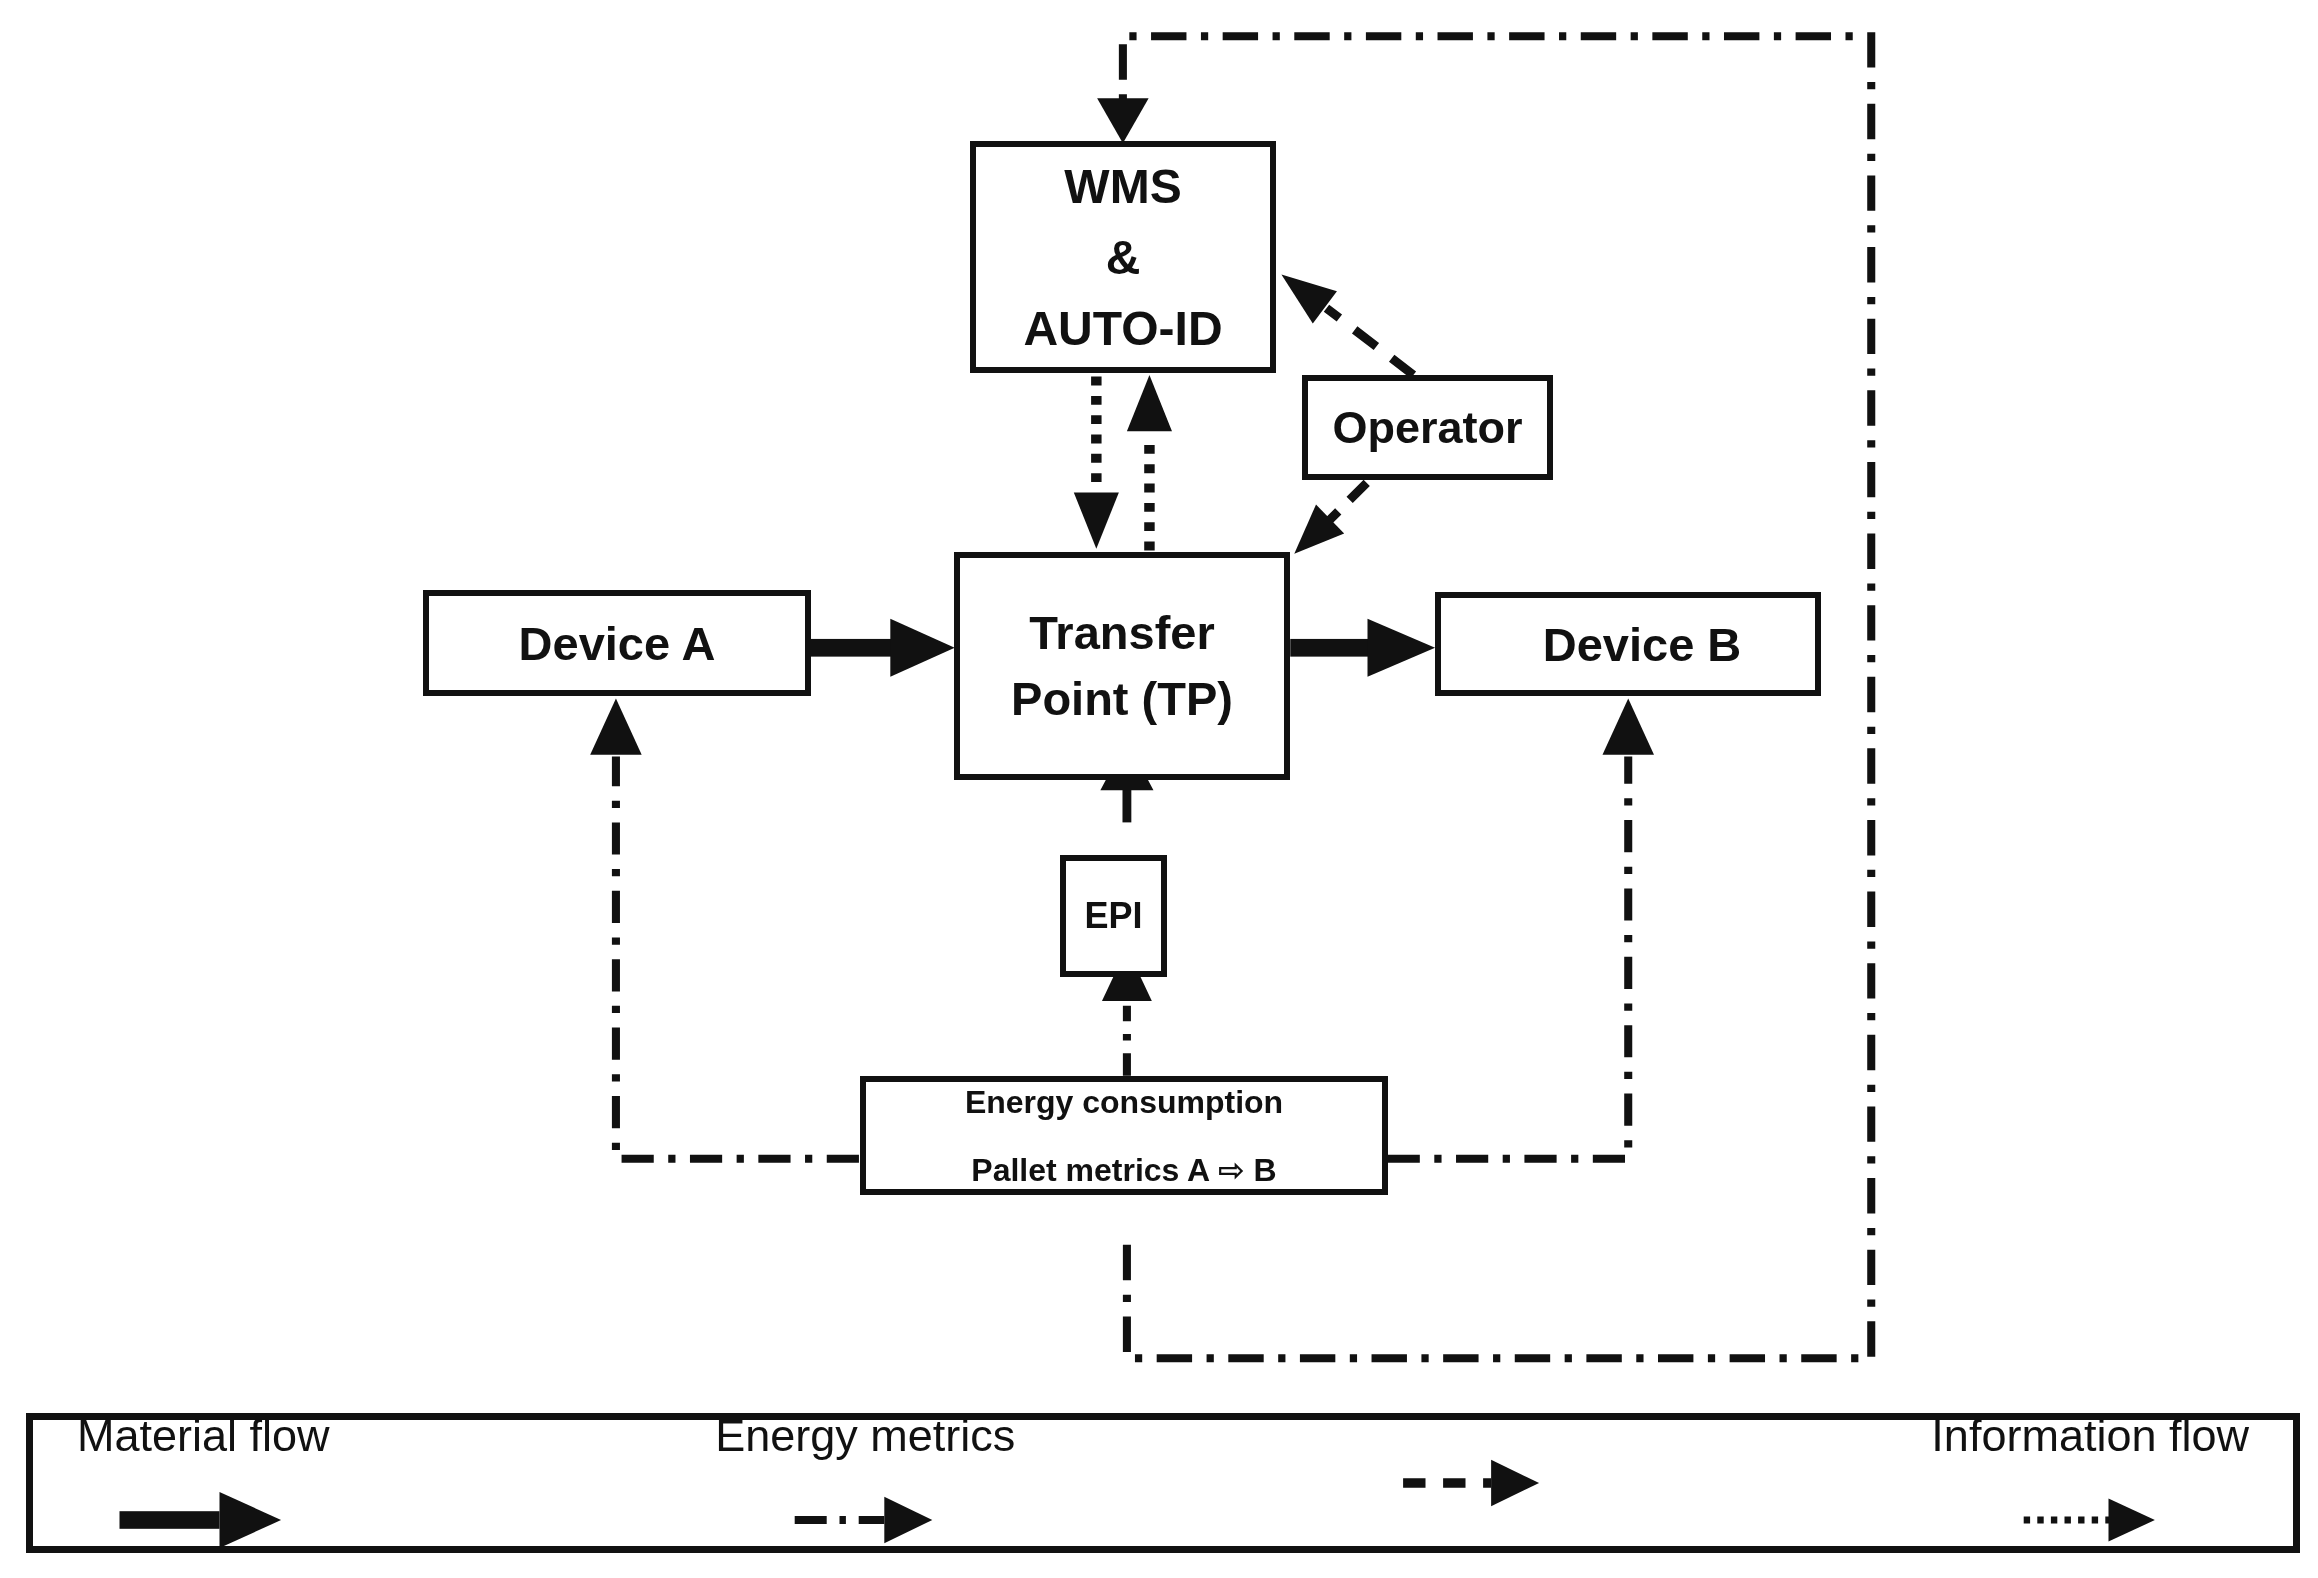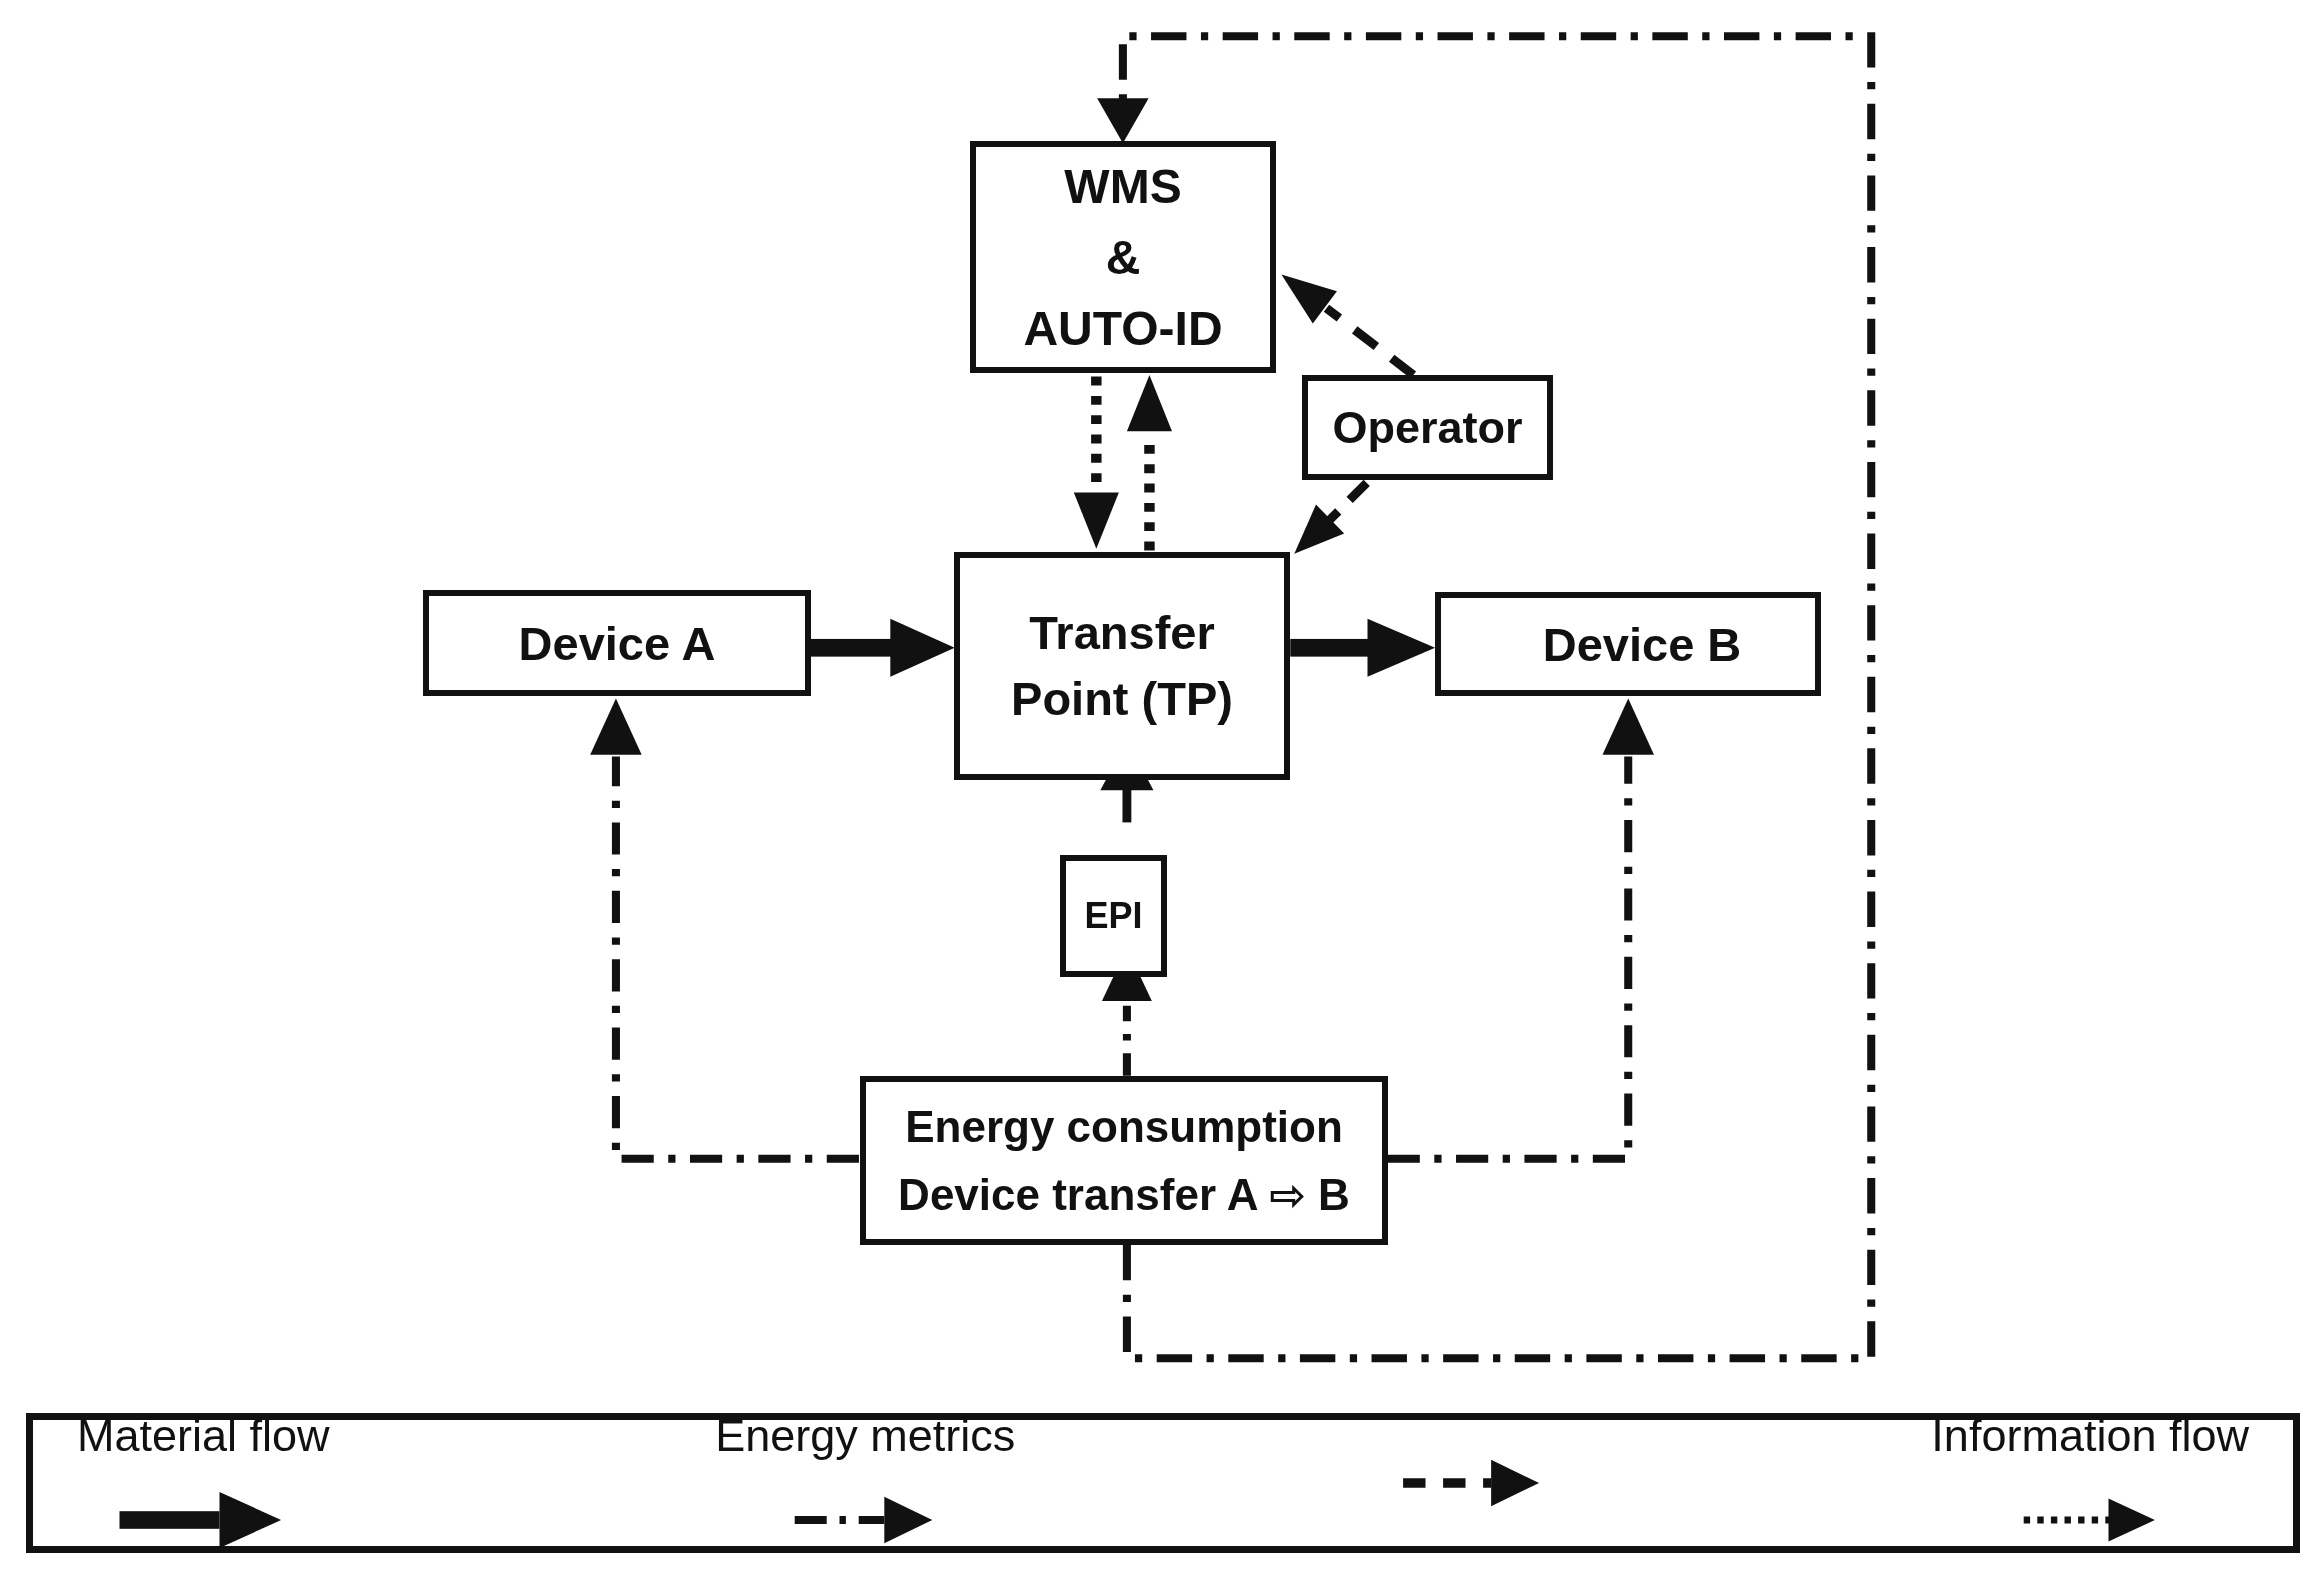--- a/index.html
+++ b/index.html
@@ -10,21 +10,21 @@
   .box{position:absolute;background:#fff;border:6.4px solid #111;box-sizing:border-box;
        display:flex;flex-direction:column;align-items:center;justify-content:center;
        text-align:center;font-weight:bold;color:#111;}
   .box .ln{white-space:nowrap;}
   .wms{left:970px;top:141px;width:306px;height:232px;font-size:48px;line-height:71px;}
   .operator{left:1302px;top:375px;width:251px;height:105px;font-size:45px;}
   .tp{left:954px;top:552px;width:336px;height:228px;font-size:47px;line-height:66px;}
   .deviceA{left:423px;top:590px;width:388px;height:106px;font-size:47px;}
   .deviceB{left:1435px;top:592px;width:386px;height:104px;font-size:47px;padding-left:28px;}
   .epi{left:1060px;top:855px;width:107px;height:122px;font-size:36px;}
-  .energy{left:860px;top:1076px;width:528px;height:169px;font-size:44px;line-height:68px;}
+  .energy{left:860px;top:1076px;width:528px;height:119px;font-size:32px;line-height:68px;}
   .legend{position:absolute;left:26px;top:1413px;width:2274px;height:140px;
           background:#fff;border:7.2px solid #111;box-sizing:border-box;
           display:flex;align-items:center;justify-content:space-between;
           padding:0 44px;font-size:45px;font-weight:normal;color:#111;}
   .legend-item{display:flex;align-items:center;gap:22.5px;white-space:nowrap;flex-direction:column;}
   .stroke{stroke:#111;fill:none;}
   .fill{fill:#111;stroke:none;}
 </style>
 </head>
 <body>
@@ -111,21 +111,21 @@
   <div class="box deviceB">
     <div class="ln">Device B</div>
   </div>
 
   <div class="box epi">
     <div class="ln">EPI</div>
   </div>
 
   <div class="box energy">
     <div class="ln">Energy consumption</div>
-    <div class="ln">Device transfer A ⇨ B</div>
+    <div class="ln">Pallet metrics A ⇨ B</div>
   </div>
 
   <div class="legend">
 
     <div class="legend-item">
       <span>Material flow</span>
       <svg width="169" height="72" viewBox="0 0 210 90">
         <rect class="fill" x="0" y="34" width="125" height="22"></rect>
         <polygon class="fill" points="125,10 202,45 125,80"></polygon>
       </svg>

